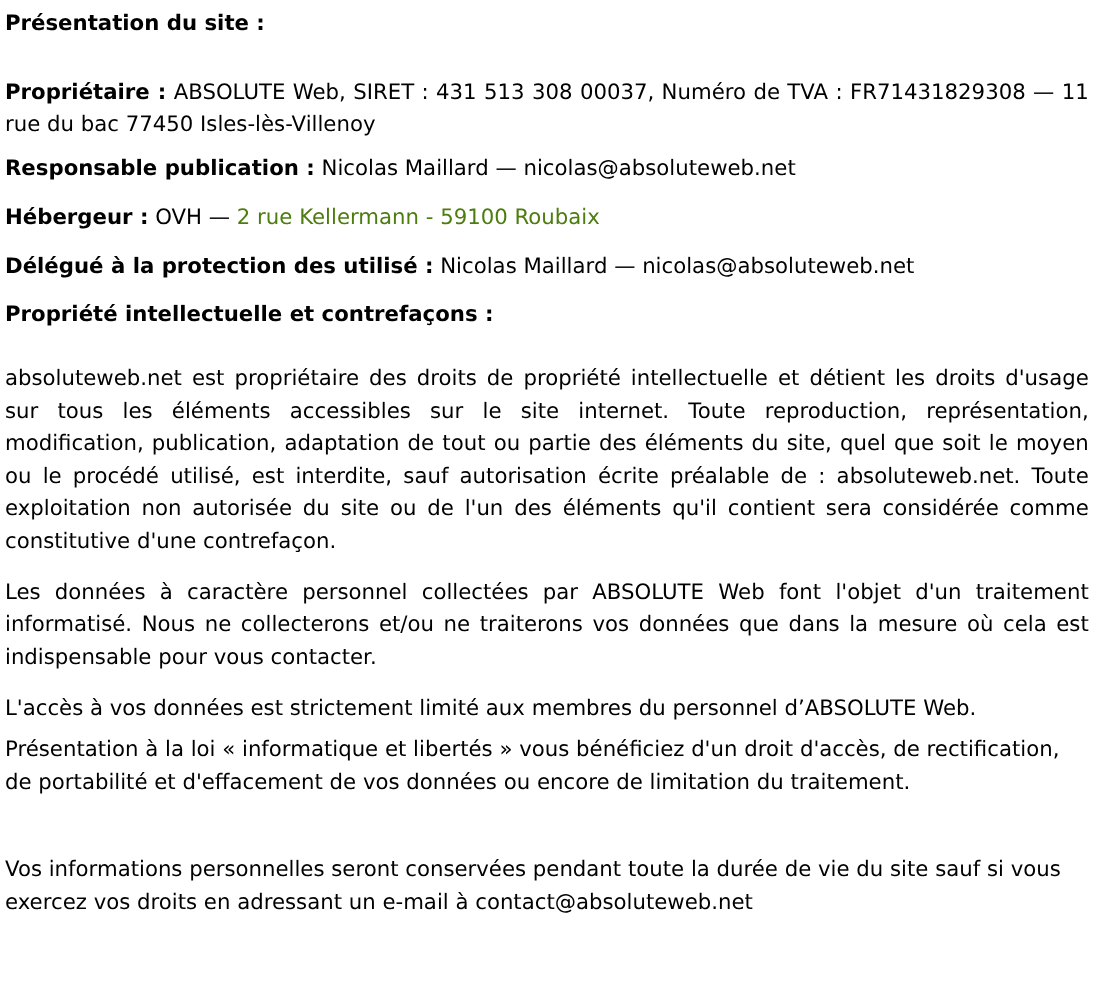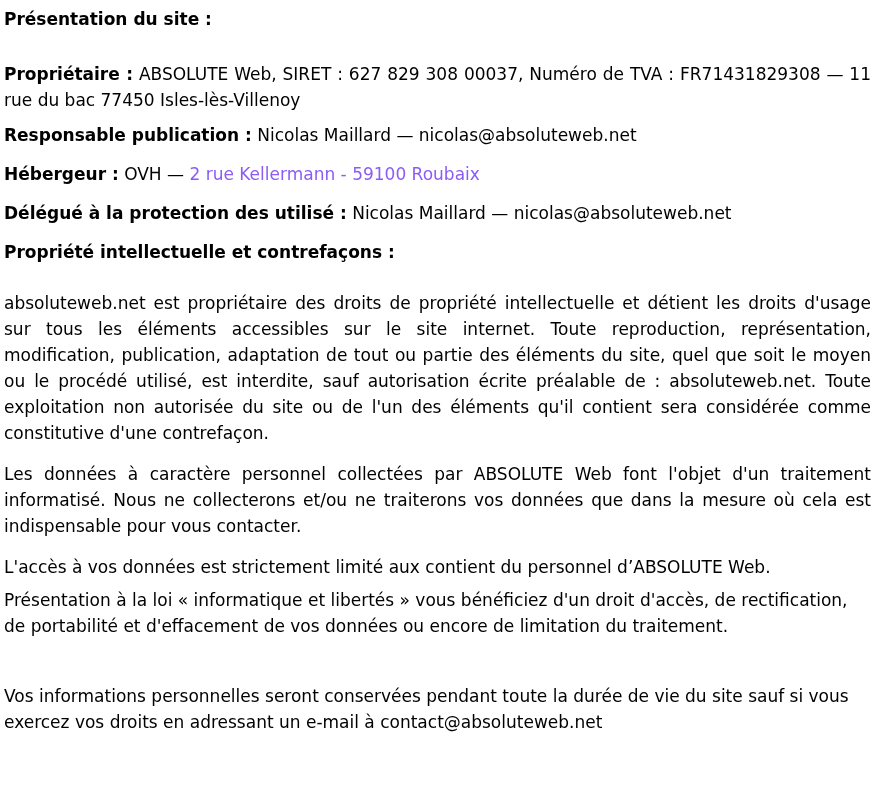--- a/index.html
+++ b/index.html
@@ -21,21 +21,21 @@
   .hd {
     font-weight: bold;
     font-size: 17px;
     line-height: 26px;
     margin: 0;
   }
   p {
     margin: 0;
   }
   .justify { text-align: justify; }
-  .muted { color: #8b5cf6; }
+  .muted { color: #4d7c0f; }
   strong { font-weight: bold; }
 
   
   .mb-29 { margin-bottom: 29px; }
   .mb-25 { margin-bottom: 25px; }
   .mb-15 { margin-bottom: 15px; }
   .mb-14 { margin-bottom: 14px; }
   .mb-13 { margin-bottom: 13px; }
   .mb-9  { margin-bottom: 9px; }
   .mb-7  { margin-bottom: 7px; }
@@ -44,21 +44,21 @@
 </style>
 </head>
 <body>
 
 <main class="doc">
 
   <h2 class="hd mb-29">Présentation du site :</h2>
 
   <p class="justify mb-9">
     <strong>Propriétaire :</strong>
-    <span>ABSOLUTE Web, SIRET : 627 829 308 00037, Numéro de TVA : FR71431829308 — 11 rue du bac 77450 Isles-lès-Villenoy</span>
+    <span>ABSOLUTE Web, SIRET : 431 513 308 00037, Numéro de TVA : FR71431829308 — 11 rue du bac 77450 Isles-lès-Villenoy</span>
   </p>
 
   <p class="mb-13">
     <strong>Responsable publication :</strong>
     <span>Nicolas Maillard — nicolas@absoluteweb.net</span>
   </p>
 
 
   <p class="mb-13">
     <strong>Hébergeur :</strong>
@@ -71,19 +71,19 @@
     <span>Nicolas Maillard — nicolas@absoluteweb.net</span>
   </p>
 
   <h2 class="hd mb-25">Propriété intellectuelle et contrefaçons :</h2>
 
   <p class="justify mb-15">absoluteweb.net est propriétaire des droits de propriété intellectuelle et détient les droits d'usage sur tous les éléments accessibles sur le site internet. Toute reproduction, représentation, modification, publication, adaptation de tout ou partie des éléments du site, quel que soit le moyen ou le procédé utilisé, est interdite, sauf autorisation écrite préalable de : absoluteweb.net. Toute exploitation non autorisée du site ou de l'un des éléments qu'il contient sera considérée comme constitutive d'une contrefaçon.</p>
 
 
   <p class="justify mb-15">Les données à caractère personnel collectées par ABSOLUTE Web font l'objet d'un traitement informatisé. Nous ne collecterons et/ou ne traiterons vos données que dans la mesure où cela est indispensable pour vous contacter.</p>
 
-  <p class="mb-7">L'accès à vos données est strictement limité aux contient du personnel d’ABSOLUTE Web.</p>
+  <p class="mb-7">L'accès à vos données est strictement limité aux membres du personnel d’ABSOLUTE Web.</p>
 
   <p class="mb-44">Présentation à la loi « informatique et libertés » vous bénéficiez d'un droit d'accès, de rectification, de portabilité et d'effacement de vos données ou encore de limitation du traitement.</p>
 
   <p>Vos informations personnelles seront conservées pendant toute la durée de vie du site sauf si vous exercez vos droits en adressant un e-mail à contact@absoluteweb.net</p>
 
 </main>
 
 </body></html>

